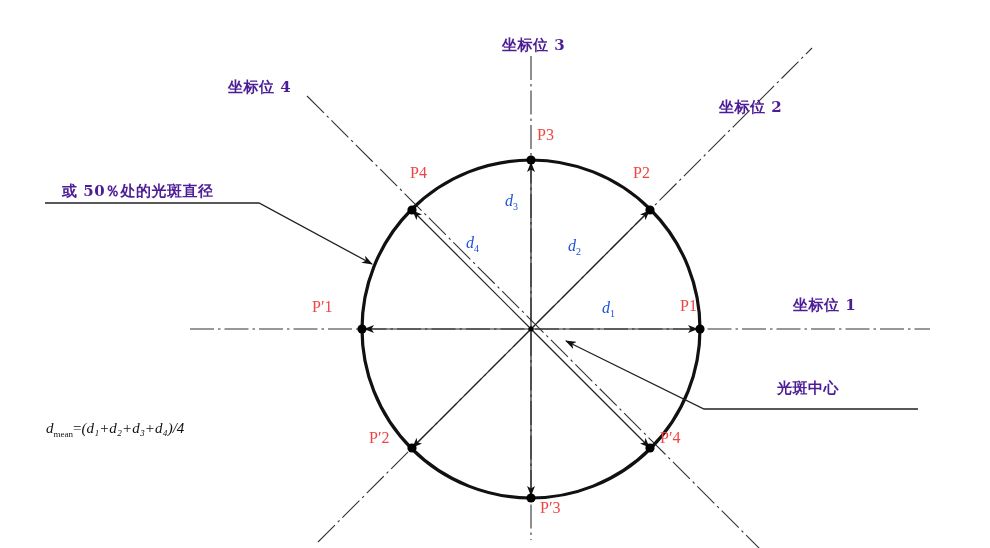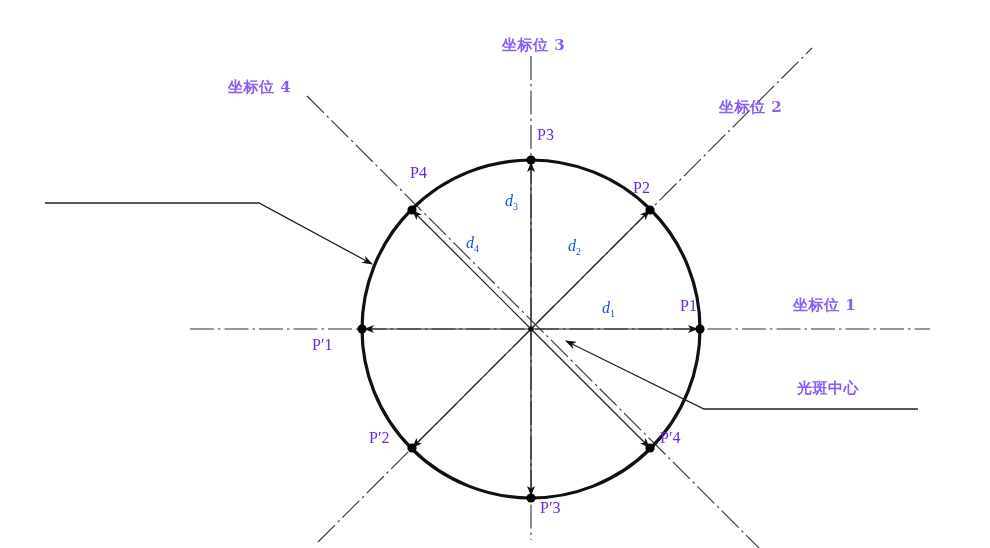--- a/index.html
+++ b/index.html
@@ -20,34 +20,34 @@
   svg#diagram-svg {
     position: absolute;
     top: 0;
     left: 0;
     width: 990px;
     height: 548px;
   }
   .lbl {
     position: absolute;
     white-space: nowrap;
-    color: #8b5cf6;
+    color: #4c1d95;
     line-height: 1.0;
   }
   .cjk {
     font-family: "DejaVu Serif", "Liberation Serif", serif;
     font-weight: 700;
     font-size: 15px;
     letter-spacing: 0.5px;
   }
   .ptlabel {
     font-family: "Liberation Serif", "DejaVu Serif", serif;
     font-size: 16px;
     font-weight: 400;
-    color: #6d28d9;
+    color: #ef4444;
   }
   .dlabel {
     font-family: "Liberation Serif", "DejaVu Serif", serif;
     font-style: italic;
     font-size: 16px;
     color: #1d4ed8;
   }
   .dlabel sub {
     font-size: 10px;
     font-style: normal;
@@ -131,27 +131,27 @@
   <div class="lbl cjk" style="left:228px; top:80px;">坐标位 4</div>
 
   <div class="lbl cjk" style="left:502px; top:38px;">坐标位 3</div>
 
   <div class="lbl cjk" style="left:719px; top:72px;margin-top:28px;">坐标位 2</div>
 
   <div class="lbl cjk" style="left:773px; top:298px;margin-left:20px;">坐标位 1</div>
 
   <div class="lbl ptlabel" style="left:680px; top:298px;">P1</div>
 
-  <div class="lbl ptlabel" style="left:633px; top:180px;">P2</div>
+  <div class="lbl ptlabel" style="left:633px; top:165px;">P2</div>
 
   <div class="lbl ptlabel" style="left:537px; top:127px;">P3</div>
 
   <div class="lbl ptlabel" style="left:410px; top:165px;">P4</div>
 
-  <div class="lbl ptlabel" style="left:312px; top:299px;margin-top:38px;">P′1</div>
+  <div class="lbl ptlabel" style="left:312px; top:299px;">P′1</div>
 
   <div class="lbl ptlabel" style="left:369px; top:430px;">P′2</div>
 
   <div class="lbl ptlabel" style="left:540px; top:500px;">P′3</div>
 
   <div class="lbl ptlabel" style="left:660px; top:430px;">P′4</div>
 
   <div class="lbl dlabel" style="left:602px; top:300px;">
     <span>d</span><sub>1</sub>
   </div>
@@ -162,17 +162,21 @@
 
   <div class="lbl dlabel" style="left:505px; top:193px;">
     <span>d</span><sub>3</sub>
   </div>
 
   <div class="lbl dlabel" style="left:466px; top:235px;">
     <span>d</span><sub>4</sub>
   </div>
 
 
+  <div class="lbl cjk annot-line2" style="left:62px; top:184px;">或 50％处的光斑直径</div>
 
-  <div class="lbl cjk" style="left:777px; top:381px;margin-left:20px;">光斑中心</div>
+  <div class="lbl cjk" style="left:777px; top:381px;">光斑中心</div>
 
+  <div class="lbl formula" style="left:46px; top:421px;">
+    <span>d</span><sub class="nm" style="font-style:normal;">mean</sub><span class="nm">=</span><span>(d₁+d₂+d₃+d₄)/4</span>
+  </div>
 
 </div>
 
 </body></html>

